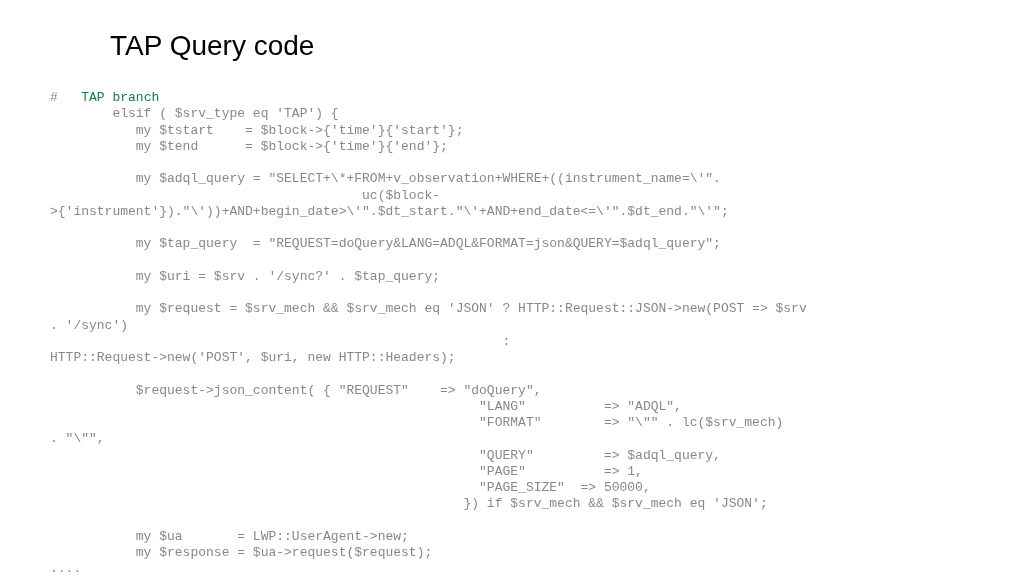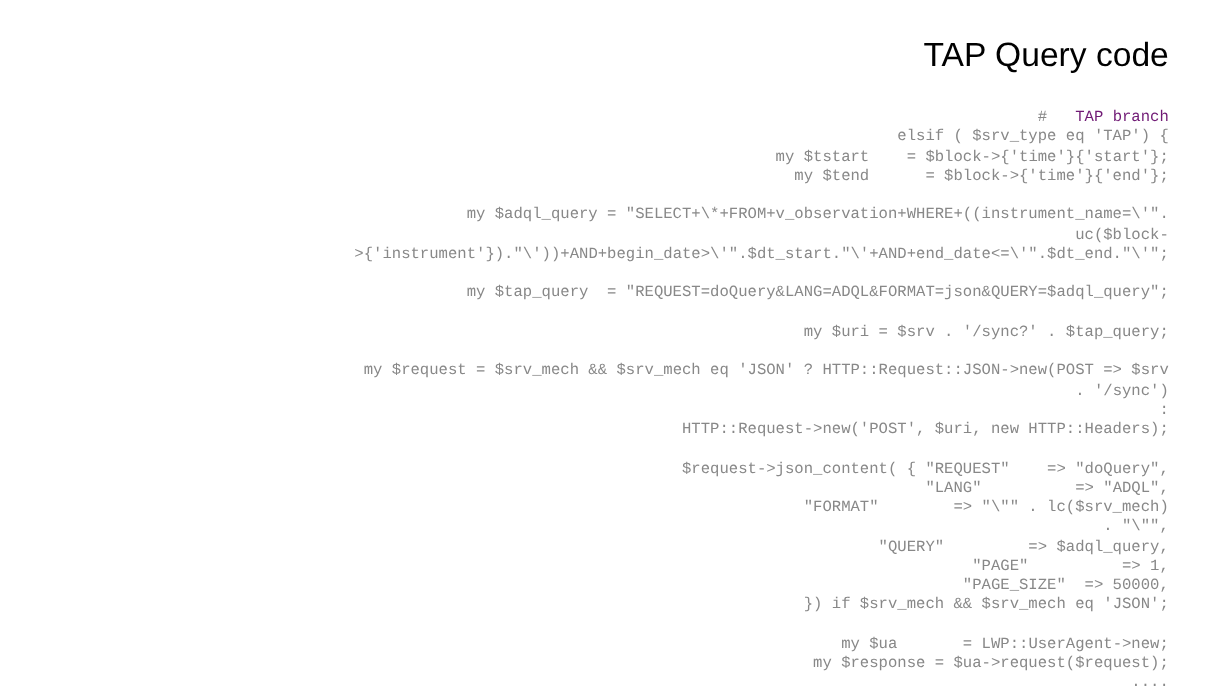--- a/index.html
+++ b/index.html
@@ -6,39 +6,38 @@
   body {
     width: 1024px;
     height: 576px;
     background: #ffffff;
     font-family: Arial, Helvetica, sans-serif;
     overflow: hidden;
   }
   .slide {
     width: 100%;
     height: 100%;
-    padding: 30px 50px 20px 66px;
-    text-align: right;
+    padding: 30px 50px 20px 50px;
   }
   .title {
     font-size: 28px;
     font-weight: 400;
     color: #000000;
     margin-left: 60px;
     margin-bottom: 28px;
   }
   .code-block {
     font-family: "Courier New", Courier, monospace;
     font-size: 13px;
     line-height: 1.25;
     color: #888888;
     white-space: pre;
   }
   .comment-hash { color: #888888; }
-  .comment-text { color: #701a75; }
+  .comment-text { color: #15803d; }
 </style>
 </head>
 <body>
 
 <div class="slide">
   <h1 class="title">TAP Query code</h1>
   <div class="code-block"><span class="comment-hash">#   </span><span class="comment-text">TAP branch</span><span>
         elsif ( $srv_type eq 'TAP') {
            my $tstart    = $block-&gt;{'time'}{'start'};
            my $tend      = $block-&gt;{'time'}{'end'};

